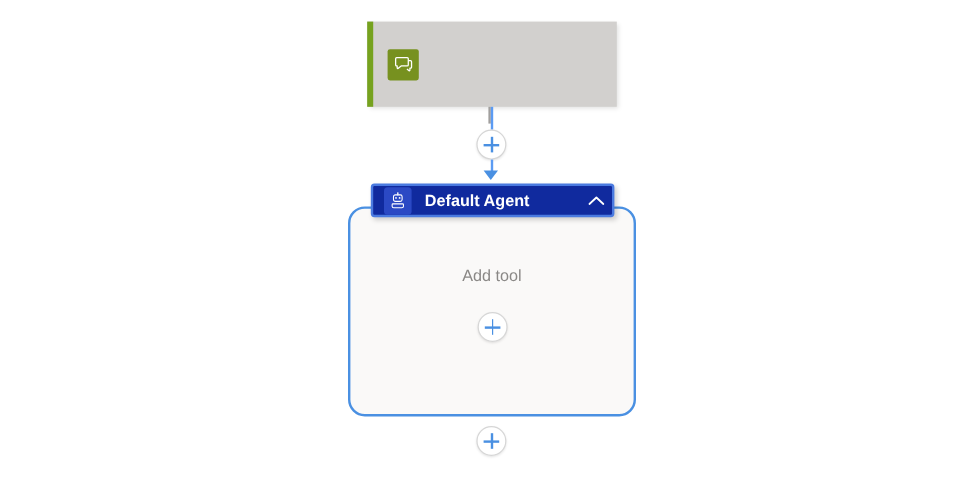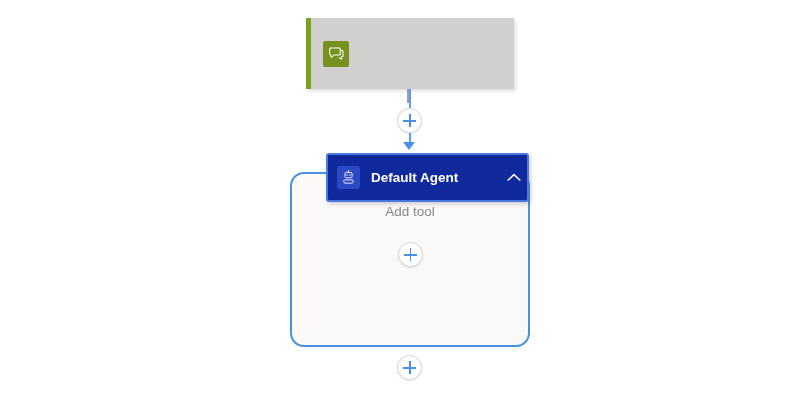--- a/index.html
+++ b/index.html
@@ -122,39 +122,39 @@
     width: 240px;
     height: 175px;
     background: #faf9f8;
     border: 2px solid #4a90e2;
     border-radius: 14px;
   }
 
   #agent-body {
     position: absolute;
     left: 0;
-    top: 30px;
+    top: 48px;
     width: 100%;
     display: flex;
     flex-direction: column;
     align-items: center;
   }
   #add-tool-label {
     font-size: 13.5px;
     color: #8a8886;
     margin-bottom: 23px;
   }
 
   
   #agent-header {
     position: absolute;
-    left: 326px;
+    left: 309px;
     top: 153px;
     width: 203px;
-    height: 49px;
+    height: 28px;
     background: #102a9e;
     border: 2px solid #4a7ae0;
     border-radius: 3px;
     box-shadow: 2px 2px 4px rgba(0,0,0,0.18);
     display: flex;
     align-items: center;
     cursor: pointer;
   }
   #agent-icon-box {
     width: 23px;

